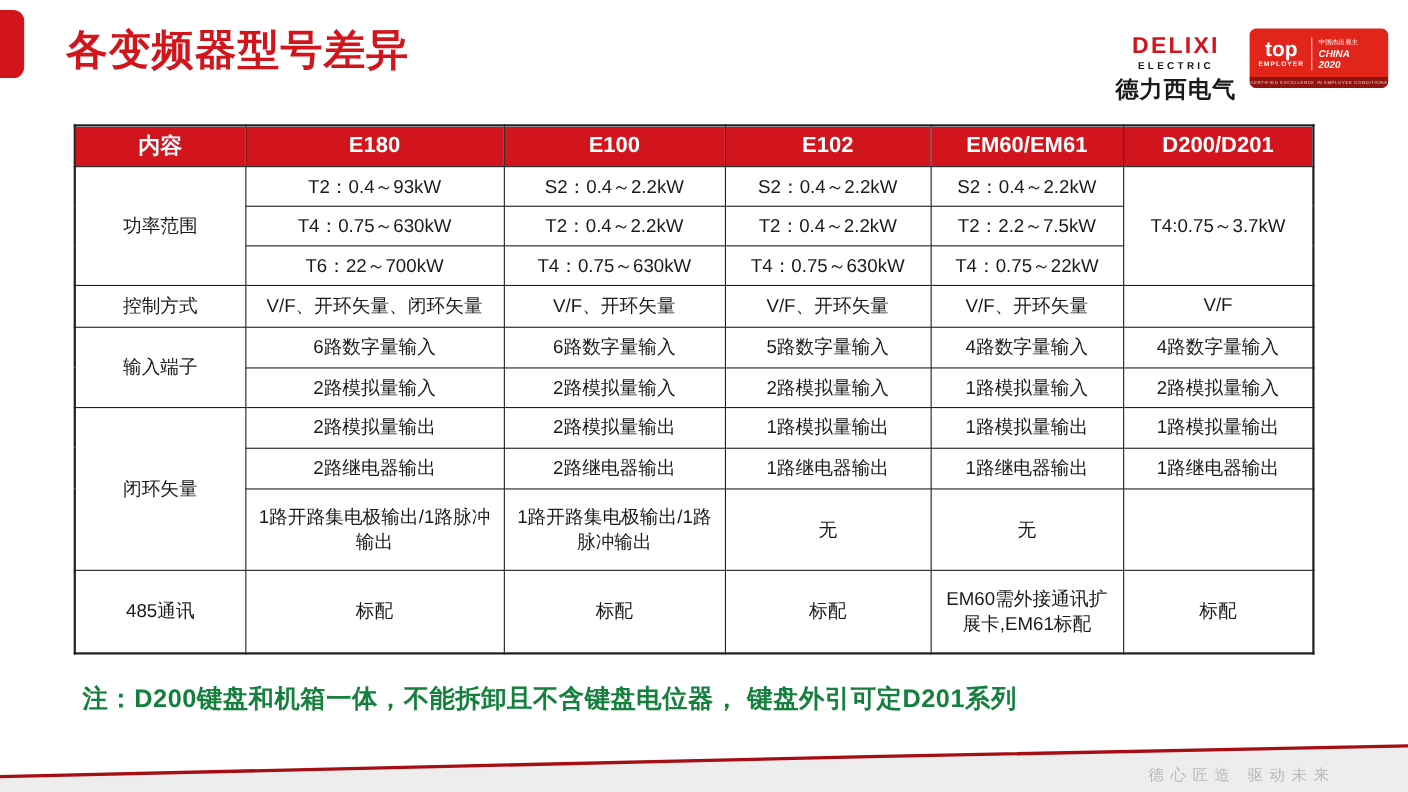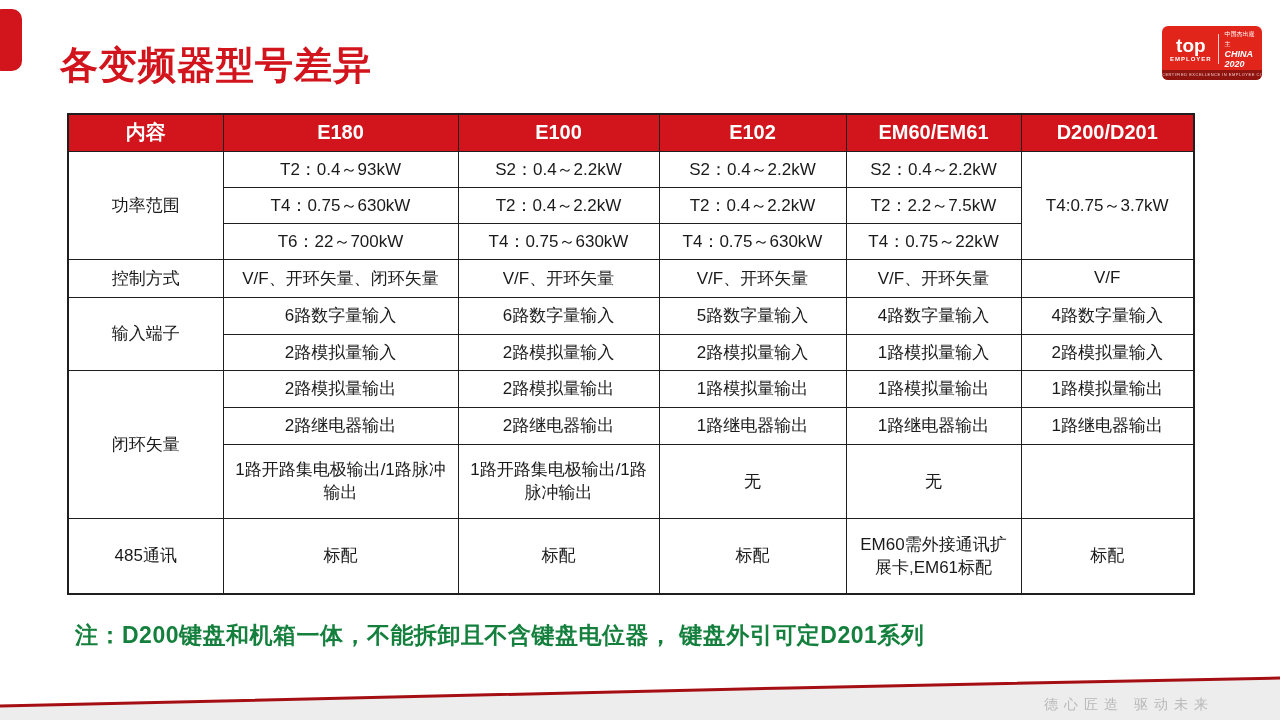--- a/index.html
+++ b/index.html
@@ -14,31 +14,30 @@
   
   .corner-tab {
     position: absolute; left: -8px; top: 9px;
     width: 30px; height: 62px;
     background: #d2141c; border-radius: 10px;
   }
   .slide-title {
     position: absolute; left: 60px; top: 20px;
     font-size: 38px; font-weight: bold; color: #d2141c;
     letter-spacing: 1px;
-    margin-top: 20px;
   }
 
   
   .logo-group { position: absolute; top: 26px; right: 18px; display: flex; align-items: flex-start; gap: 12px; }
   .delixi { text-align: center; padding-top: 4px; }
   .delixi-en { font-size: 21px; font-weight: bold; color: #d2141c; letter-spacing: 2px; }
   .delixi-sub { font-size: 9px; font-weight: bold; color: #1a1a1a; letter-spacing: 3px; margin-top: 1px; }
   .delixi-cn { font-size: 21px; font-weight: bold; color: #1a1a1a; letter-spacing: 1px; margin-top: 2px; }
   .badge {
-    width: 100px; height: 54px; background: #e1251b; border-radius: 6px;
+    width: 126px; height: 54px; background: #e1251b; border-radius: 6px;
     overflow: hidden; display: flex; flex-direction: column;
   }
   .badge-main { flex: 1; display: flex; align-items: center; padding: 2px 6px 0 8px; }
   .badge-top { color: #ffffff; font-weight: bold; text-align: center; }
   .badge-top .t1 { font-size: 19px; line-height: 17px; display: block; }
   .badge-top .t2 { font-size: 6px; letter-spacing: 1px; display: block; margin-top: 2px; }
   .badge-divider { width: 1px; height: 30px; background: rgba(255,255,255,0.8); margin: 0 6px; }
   .badge-right { color: #ffffff; font-size: 8px; line-height: 10px; }
   .badge-right .cn { font-size: 6px; }
   .badge-right .yr, .badge-right .country { font-size: 9px; font-weight: bold; font-style: italic; }
@@ -85,20 +84,25 @@
   }
 </style>
 </head>
 <body>
 
 <div class="corner-tab"></div>
 
 <div class="slide-title">各变频器型号差异</div>
 
 <div class="logo-group">
+  <div class="delixi">
+    <div class="delixi-en">DELIXI</div>
+    <div class="delixi-sub">ELECTRIC</div>
+    <div class="delixi-cn">德力西电气</div>
+  </div>
   <div class="badge">
     <div class="badge-main">
       <div class="badge-top">
         <span class="t1">top</span>
         <span class="t2">EMPLOYER</span>
       </div>
       <div class="badge-divider"></div>
       <div class="badge-right">
         <div class="cn">中国杰出雇主</div>
         <div class="country">CHINA</div>

